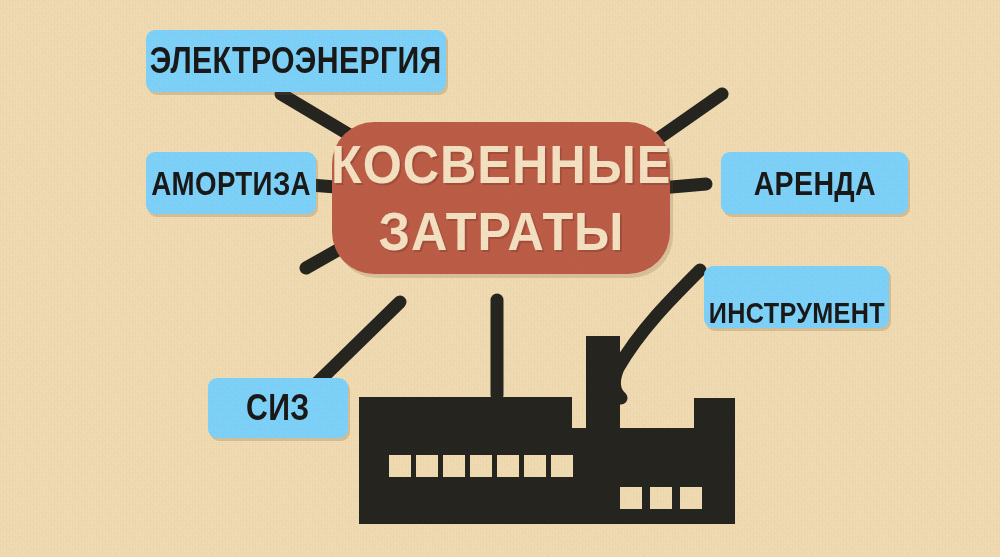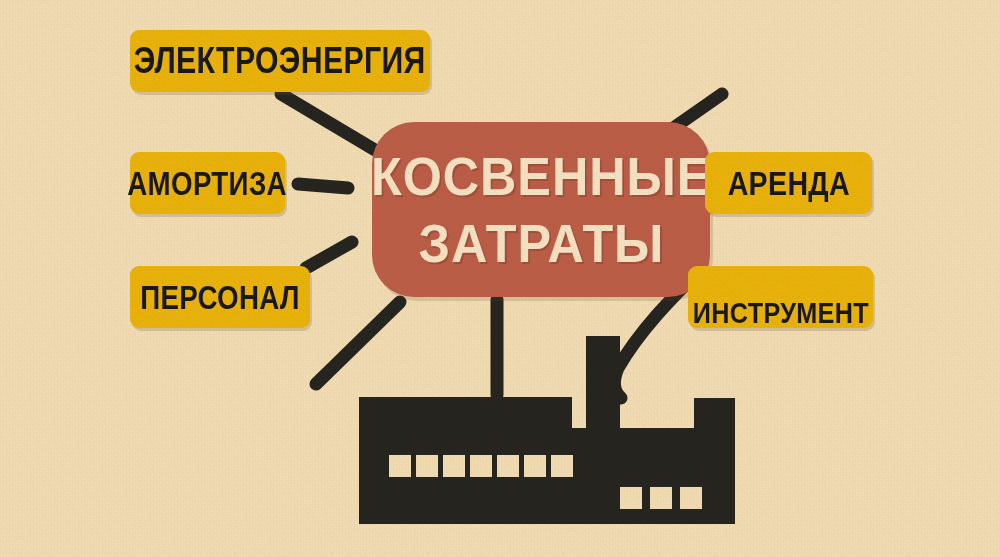--- a/index.html
+++ b/index.html
@@ -20,53 +20,53 @@
       repeating-linear-gradient(45deg, rgba(90,70,40,.10) 0 1px, rgba(255,255,255,0) 1px 4px);
   }
 
   #edges{position:absolute;inset:0;z-index:10;}
   #art{position:absolute;inset:0;z-index:12;}
 
   .node{
     position:absolute;z-index:30;
     box-sizing:border-box;
     display:flex;align-items:center;justify-content:center;
-    background:#eab308;
+    background:#7dd3fc;
     border-radius:9px;
     color:#171717;
     text-transform:uppercase;
     letter-spacing:.4px;
     font-weight:700;
     white-space:nowrap;
     box-shadow:2px 3px 0 rgba(110,90,60,.22);
+    margin-left:16px;
   }
   .node span{display:block;line-height:1;}
 
   
   .chip span{
     transform:scaleX(.84);
     transform-origin:center;
     font-weight:700;
   }
 
   #n-electro{left:130px;top:30px;width:300px;height:62px;font-size:36px;}
-  #n-amort  {left:130px;top:152px;width:155px;height:62px;font-size:33px;}
+  #n-amort  {left:130px;top:152px;width:170px;height:62px;font-size:33px;}
   #n-person {left:130px;top:266px;width:180px;height:62px;font-size:33px;}
   #n-siz    {left:192px;top:378px;width:140px;height:60px;font-size:36px;}
   #n-remont {left:595px;top:30px;width:280px;height:62px;font-size:38px;}
-  #n-arenda {left:705px;top:152px;width:167px;height:62px;font-size:34px;}
+  #n-arenda {left:705px;top:152px;width:187px;height:62px;font-size:34px;}
   #n-instr  {left:688px;top:266px;width:185px;height:62px;font-size:30px;align-items:flex-end;}
 
   #center{
     position:absolute;z-index:30;
-    left:332px;top:122px;width:338px;height:175px;
+    left:332px;top:122px;width:338px;height:152px;
     background:#bc5c47;border-radius:42px;
     display:flex;flex-direction:column;align-items:center;justify-content:center;
     box-shadow:3px 4px 0 rgba(110,70,50,.18);
-    margin-left:40px;
   }
   #center .l1,#center .l2{
     color:#f6e3c4;font-weight:700;line-height:1;
     text-shadow:2px 2px 0 rgba(120,55,40,.38);
     letter-spacing:1px;
   }
   #center .l1{font-size:53px;transform:scaleX(.95);}
   #center .l2{font-size:53px;margin-top:14px;transform:scaleX(.95);}
 </style>
 </head>
@@ -140,22 +140,22 @@
     <div class="l1">КОСВЕННЫЕ</div>
     <div class="l2">ЗАТРАТЫ</div>
   </div>
 
   <div class="node chip" id="n-electro">
     <span>ЭЛЕКТРОЭНЕРГИЯ</span>
   </div>
   <div class="node chip" id="n-amort">
     <span>АМОРТИЗА</span>
   </div>
-  <div class="node chip" id="n-person">
-    <span>ПЕРСОНАЛ</span>
+  <div class="node chip" id="n-siz">
+    <span>СИЗ</span>
   </div>
   <div class="node chip" id="n-arenda">
     <span>АРЕНДА</span>
   </div>
   <div class="node chip" id="n-instr">
     <span>ИНСТРУМЕНТ</span>
   </div>
 
   <div id="grain"></div>
 </div>

